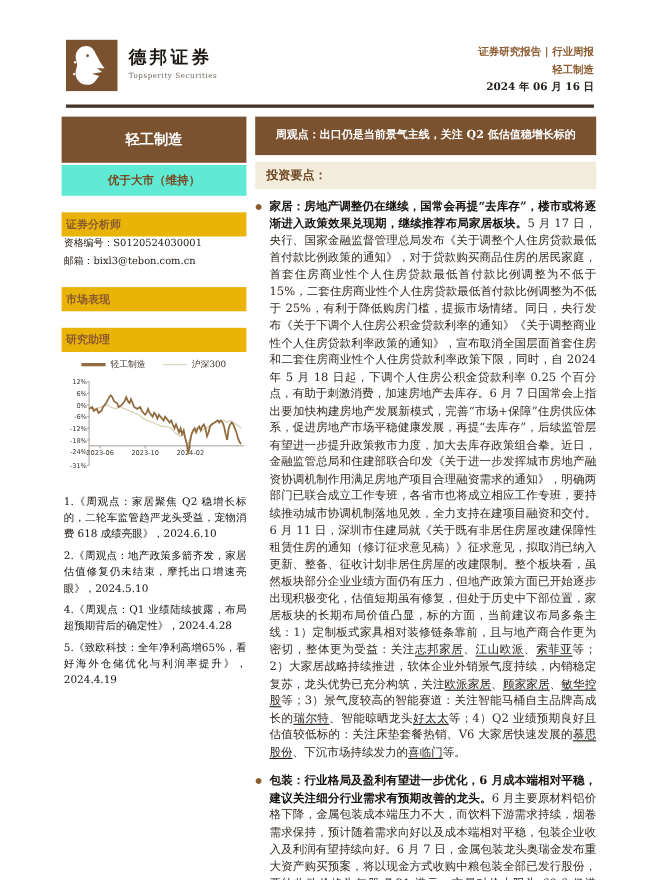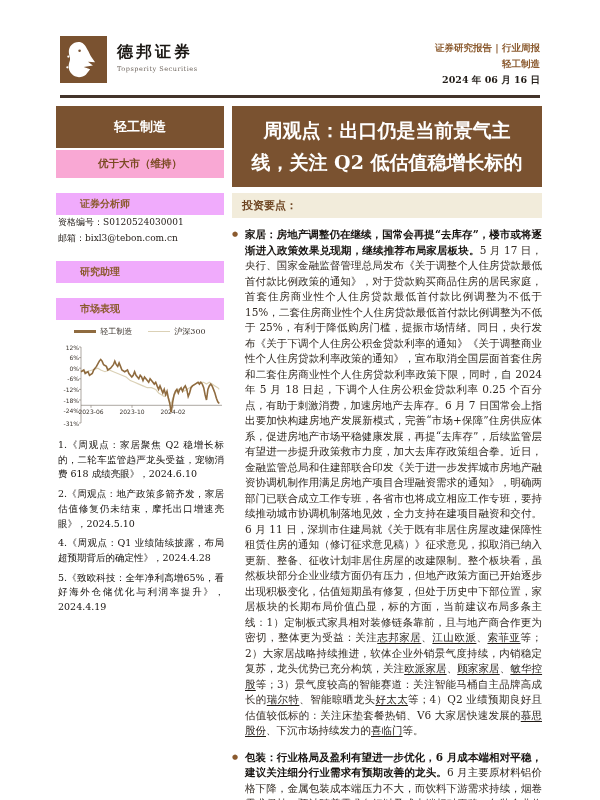--- a/index.html
+++ b/index.html
@@ -17,34 +17,34 @@
   .brand-en { font-size:6.5px; color:#6b625a; letter-spacing:.5px; margin-top:2px; }
   .hmeta { text-align:right; font-size:9.5px; font-weight:bold; line-height:1.7; color:#8b5a2e; margin-top:4px; }
   .hmeta .date { color:#211c17; }
   .hrule { height:3px; background:#43342a; margin:7px 24px 8px 24px; }
   
   .cols { display:flex; gap:8px; padding:0 22px 0 20px; }
   aside { width:168px; flex-shrink:0; }
   main { flex:1; min-width:0; }
   
   .badge { background:#7a5230; color:#fff; text-align:center; font-weight:bold; font-size:13px; padding:12px 0; }
-  .rating { background:#f9a8d4; color:#7a4a22; text-align:center; font-weight:bold; font-size:10.5px; padding:7px 0; margin-top:2px; }
-  .side-h { background:#f0abfc; color:#8b5a2e; font-weight:bold; font-size:10px; padding:4px 24px; margin-top:15px;font-family:Liberation Mono, monospace; }
+  .rating { background:#5eead4; color:#7a4a22; text-align:center; font-weight:bold; font-size:10.5px; padding:7px 0; margin-top:2px; }
+  .side-h { background:#eab308; color:#8b5a2e; font-weight:bold; font-size:10px; padding:4px 4px; margin-top:15px;font-family:Liberation Mono, monospace; }
   .an-name { font-weight:bold; font-size:10.5px; color:#0f0d0b; margin:8px 0 3px 2px; }
   .an-row { font-size:9px; color:#27211c; line-height:1.7; margin-left:2px; }
   .chart-wrap { margin-top:6px; }
   .legend { display:flex; justify-content:center; gap:16px; font-size:8px; color:#3a332c; margin:6px 0 2px 0; }
   .legend-item { display:flex; align-items:center; gap:4px; }
   .sw { display:inline-block; width:22px; height:3px; }
   .sw.thin { height:1.5px; }
   .mkt-svg { display:block; }
-  .rel-list { list-style:none; margin:3px 0 0 2px; }
+  .rel-list { list-style:none; margin:15px 0 0 2px; }
   .rel-item { font-size:9.5px; line-height:1.55; color:#15110d; margin-bottom:5px; text-align:justify; font-weight:500; }
   
-  .title-banner { background:#7a5230; color:#fff; font-weight:bold; font-size:19px; line-height:1.65; text-align:center; padding:9px 16px; }
+  .title-banner { background:#7a5230; color:#fff; font-weight:bold; font-size:10px; line-height:1.65; text-align:center; padding:9px 16px; }
   .points-bar { background:#f2ecdb; color:#6e4522; font-weight:bold; font-size:11px; padding:5px 10px; margin-top:6px; }
   .bullets { margin-top:9px; }
   .bullet { display:flex; margin-bottom:11px; }
   .b-marker { width:13px; flex-shrink:0; color:#8b5a2e; font-size:7px; line-height:15.5px; }
   .b-text { flex:1; font-size:10.5px; line-height:15.5px; text-align:justify; color:#322a22; }
   .run-b { font-weight:bold; color:#171310; }
   .run-n {}
   .run-u { text-decoration:underline; text-underline-offset:2px; font-weight:500; color:#201a15; }
 </style>
 </head>
@@ -81,23 +81,23 @@
   <div class="cols">
 
     <aside>
       <div class="badge">轻工制造</div>
       <div class="rating">优于大市（维持）</div>
 
       <div class="side-h">证券分析师</div>
       <div class="an-row">资格编号：S0120524030001</div>
       <div class="an-row">邮箱：bixl3@tebon.com.cn</div>
 
+      <div class="side-h">市场表现</div>
+
       <div class="side-h">研究助理</div>
-
-      <div class="side-h">市场表现</div>
       <div class="chart-wrap">
         <div class="legend">
           <span class="legend-item">
             <span class="sw" style="background: rgb(143, 107, 63);"></span>
             <span>轻工制造</span>
           </span>
           <span class="legend-item">
             <span class="sw thin" style="background: rgb(219, 209, 182);"></span>
             <span>沪深300</span>
           </span>

